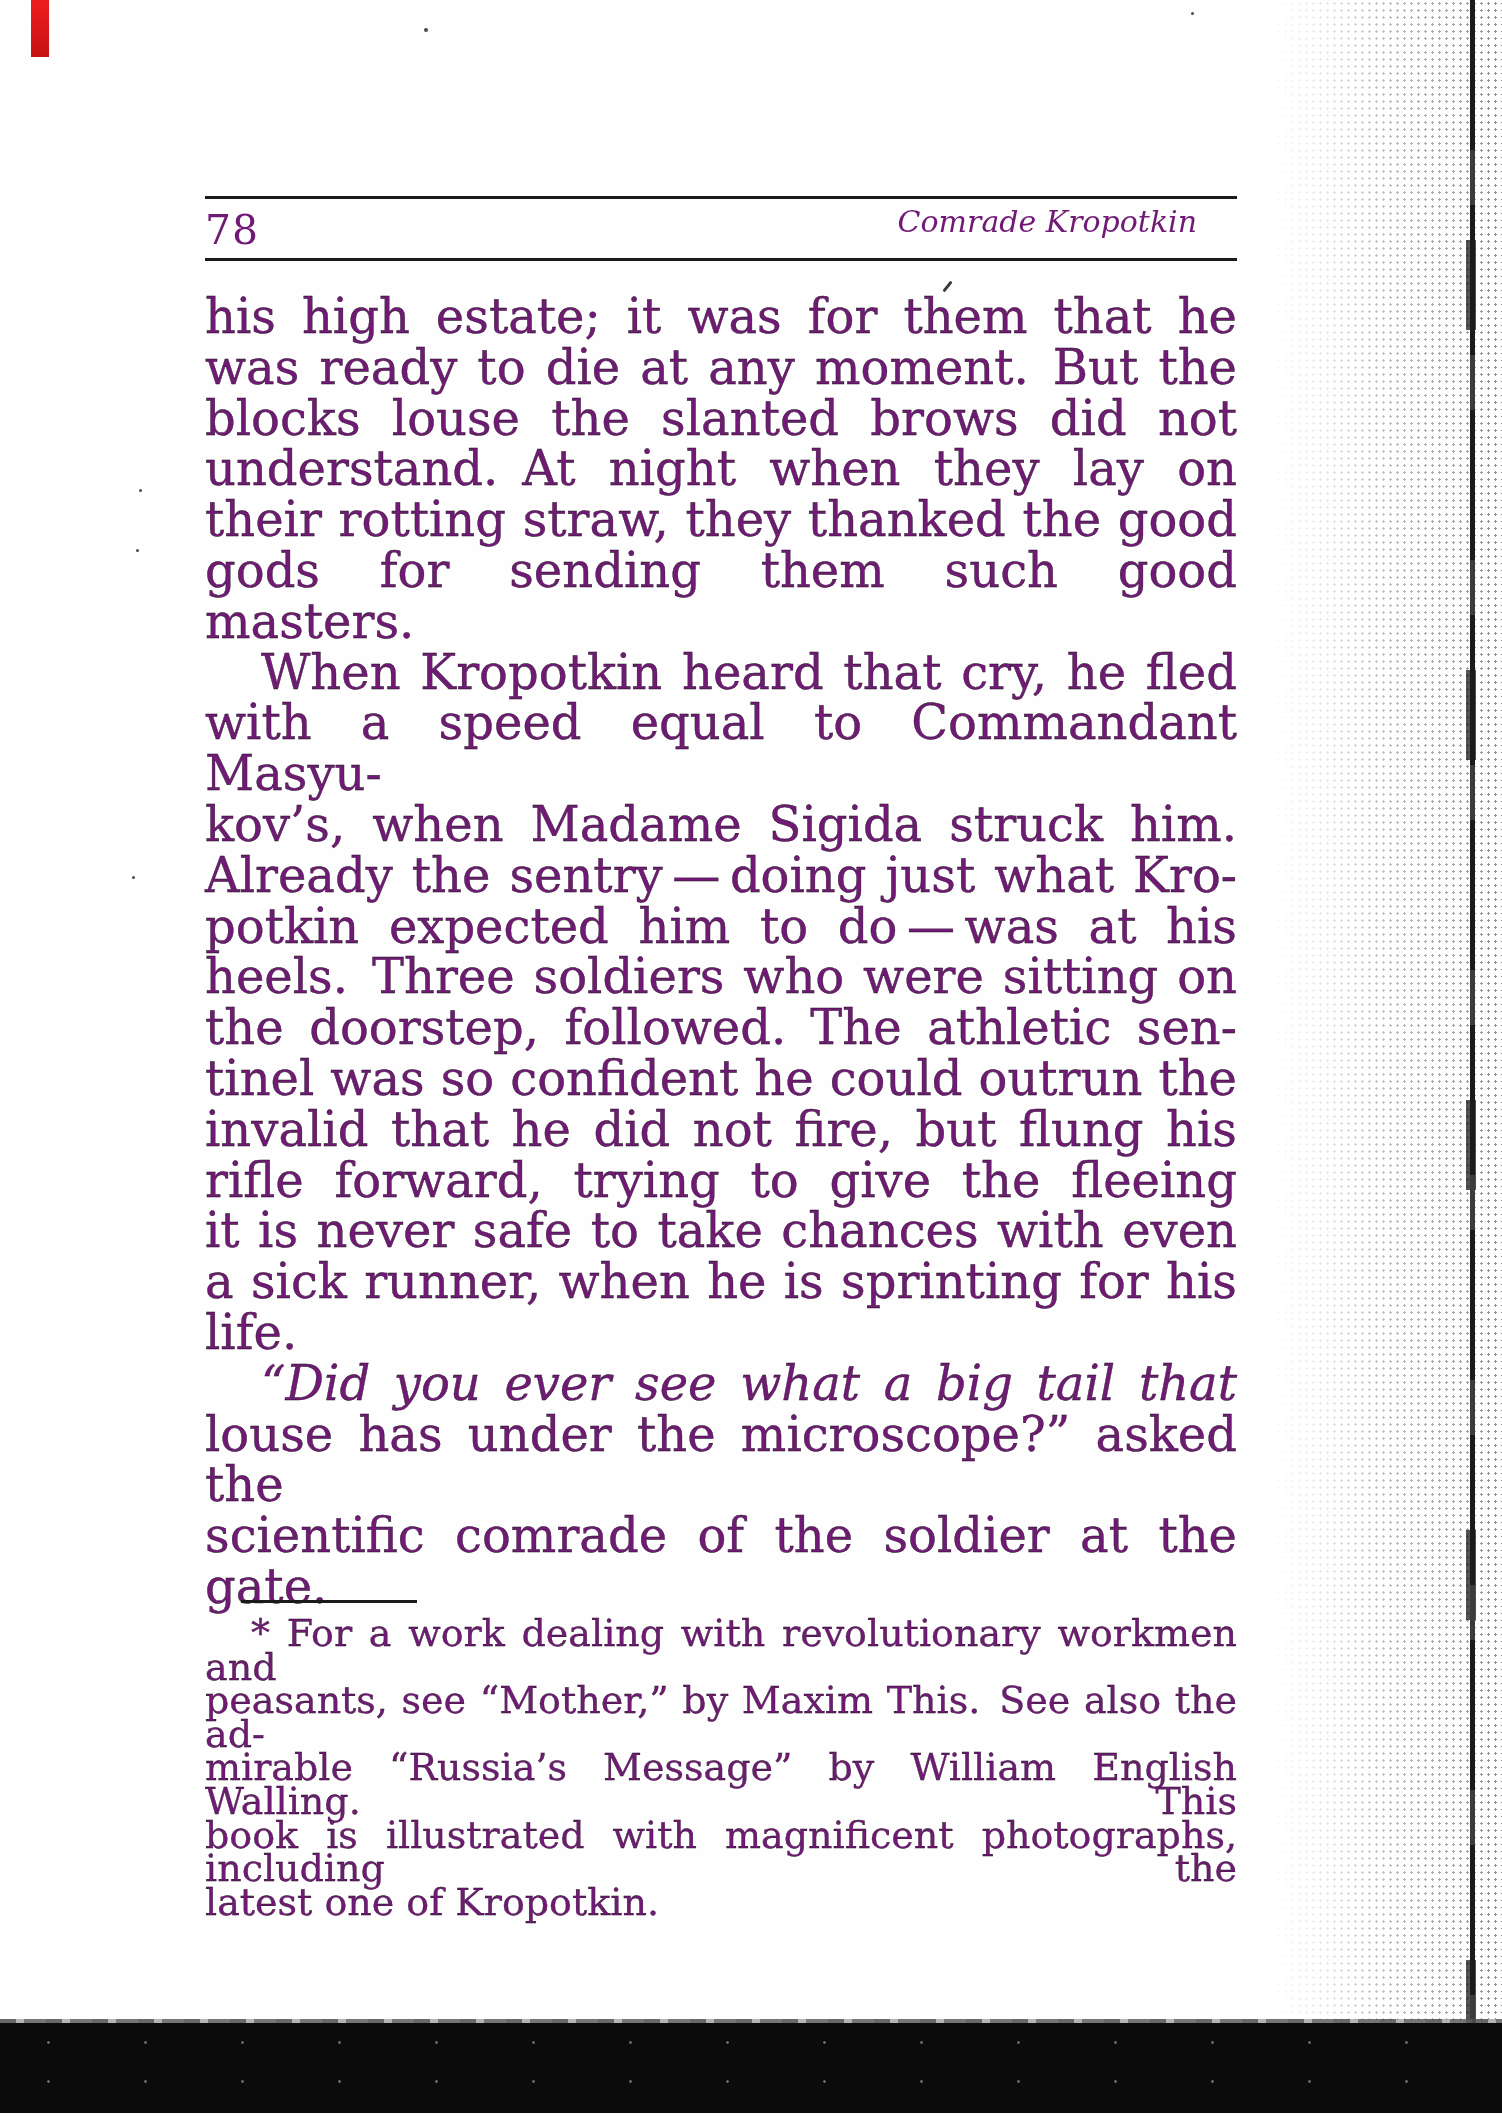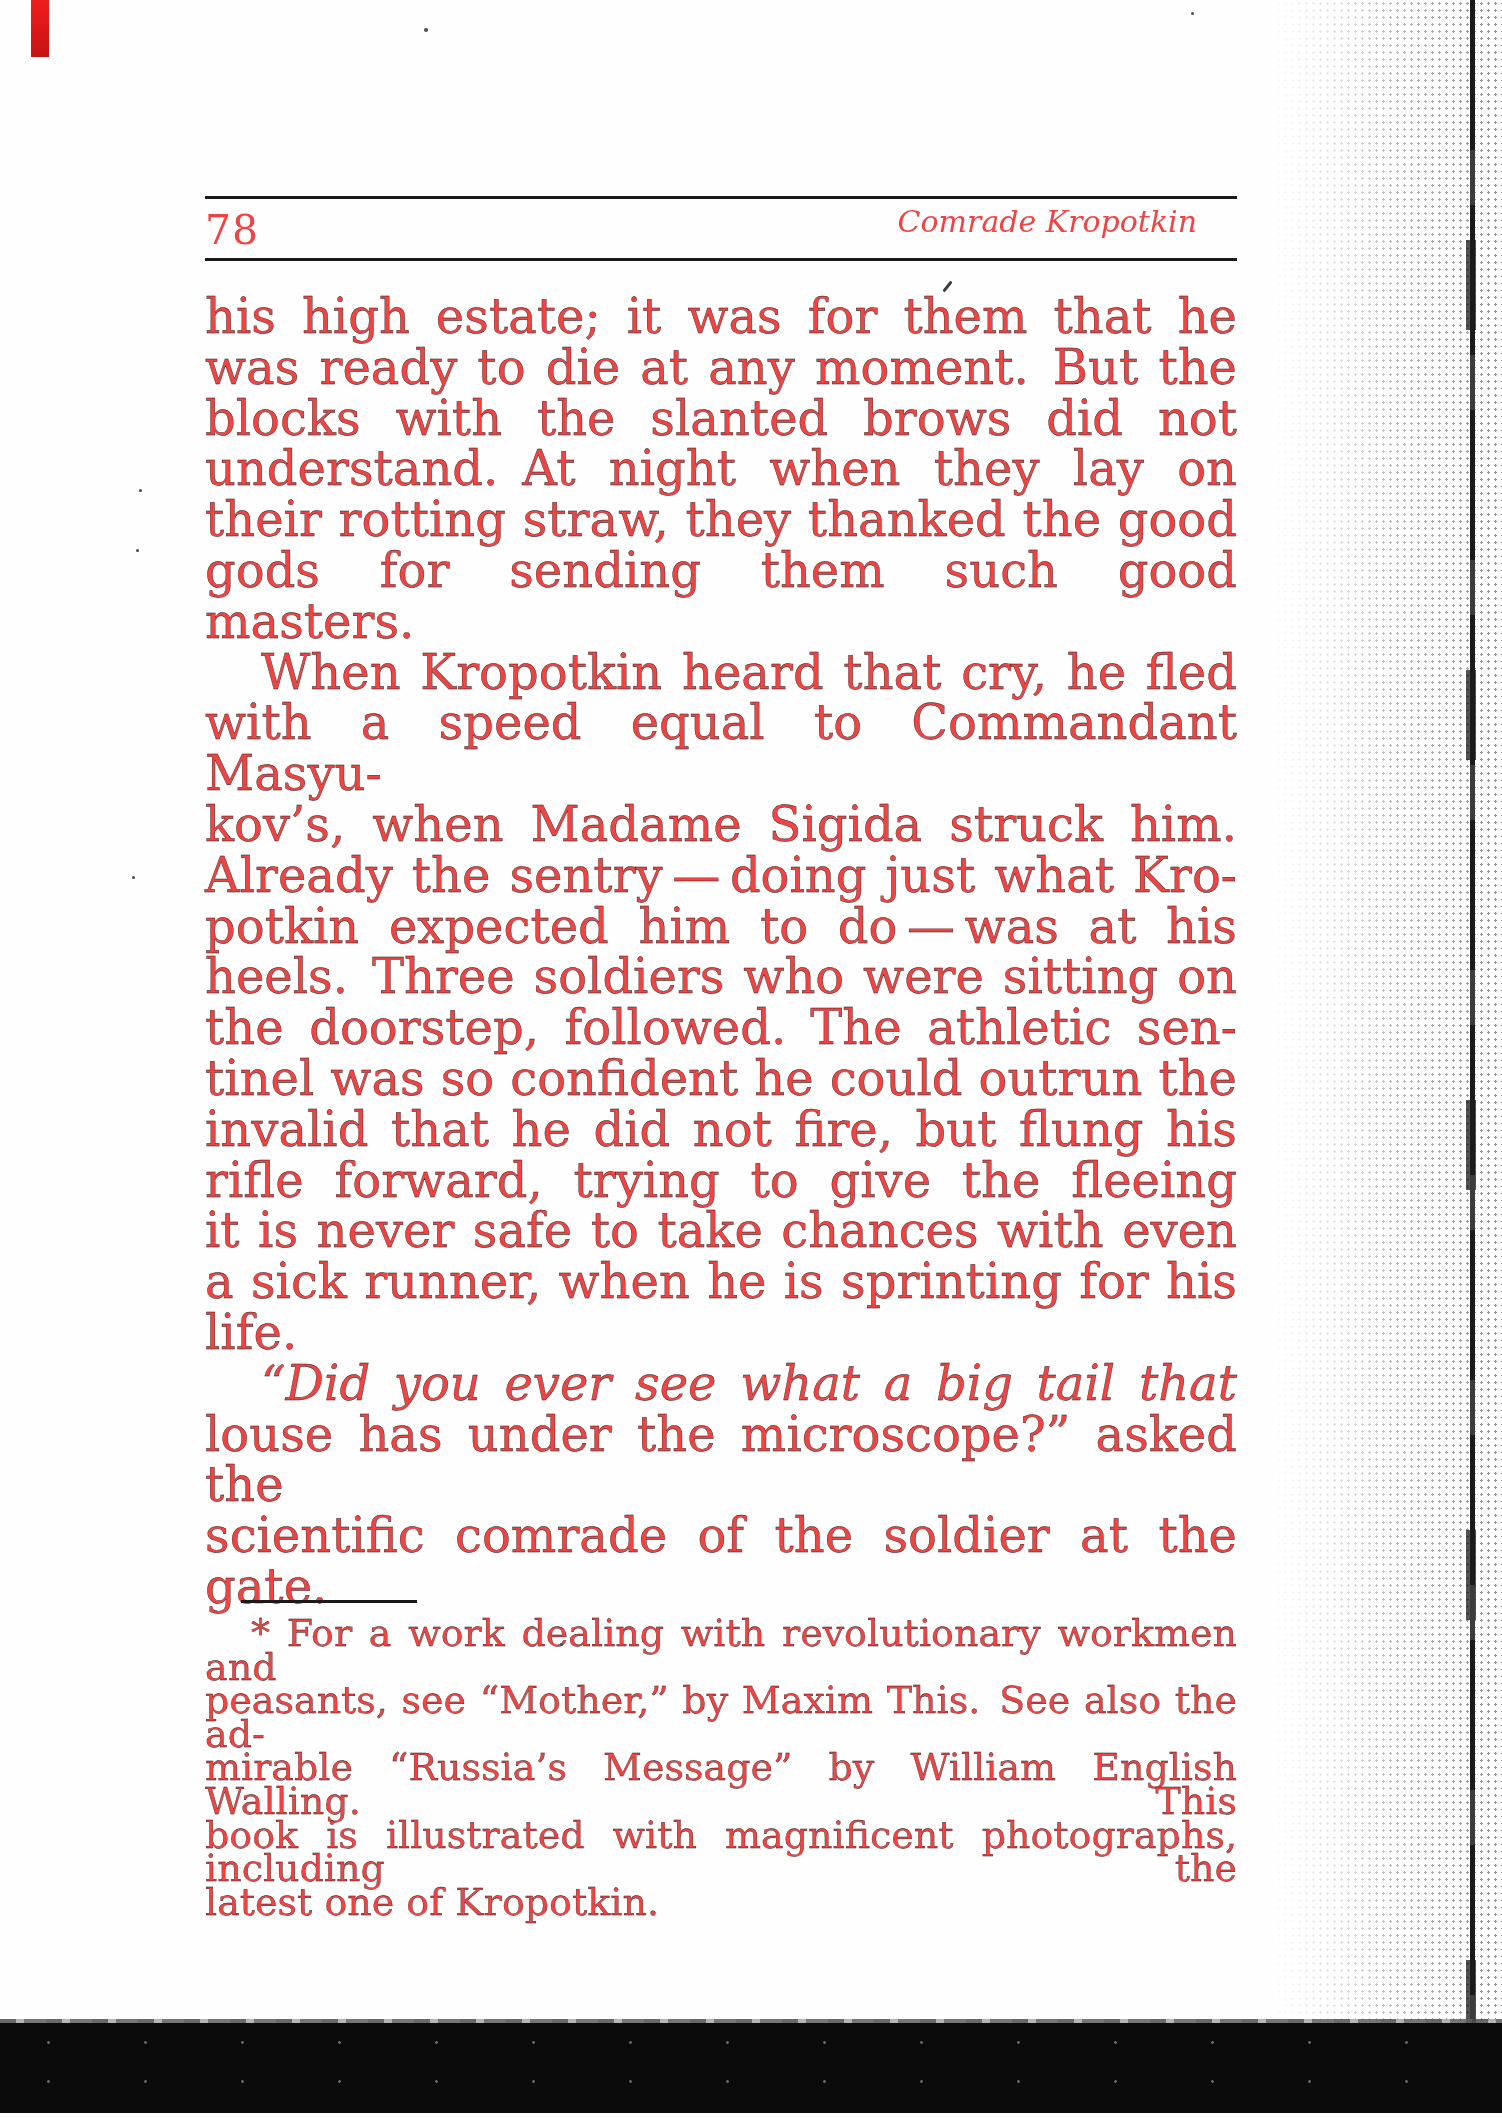--- a/index.html
+++ b/index.html
@@ -6,21 +6,21 @@
     margin: 0; padding: 0;
     width: 1502px; height: 2118px;
     background: #ffffff;
     overflow: hidden;
   }
   .page {
     position: absolute; left: 0; top: 0;
     width: 1502px; height: 2118px;
     background: #fefefe;
     font-family: "DejaVu Serif", "Liberation Serif", serif;
-    color: #ef4444;
+    color: #701a75;
   }
   
   .rule {
     position: absolute; left: 205px; width: 1032px; height: 3px;
     background: #1a1a1a;
   }
   .rule-top { top: 196px; }
   .rule-bottom { top: 258px; }
   .header-row {
     position: absolute; left: 205px; top: 204px; width: 1032px; height: 52px;
@@ -117,21 +117,21 @@
   <div class="rule rule-top"></div>
   <div class="header-row">
     <span class="page-number">78</span>
     <span class="running-title">Comrade Kropotkin</span>
   </div>
   <div class="rule rule-bottom"></div>
 
   <div class="body-text">
     <div class="bl">his high estate; it was for them that he</div>
     <div class="bl">was ready to die at any moment. But the</div>
-    <div class="bl">blocks with the slanted brows did not</div>
+    <div class="bl">blocks louse the slanted brows did not</div>
     <div class="bl">understand. At night when they lay on</div>
     <div class="bl">their rotting straw, they thanked the good</div>
     <div class="bl">gods for sending them such good masters.</div>
     <div class="bl ind">When Kropotkin heard that cry, he fled</div>
     <div class="bl">with a speed equal to Commandant Masyu-</div>
     <div class="bl">kov’s, when Madame Sigida struck him.</div>
     <div class="bl">Already the sentry — doing just what Kro-</div>
     <div class="bl">potkin expected him to do — was at his</div>
     <div class="bl">heels. Three soldiers who were sitting on</div>
     <div class="bl">the doorstep, followed. The athletic sen-</div>

